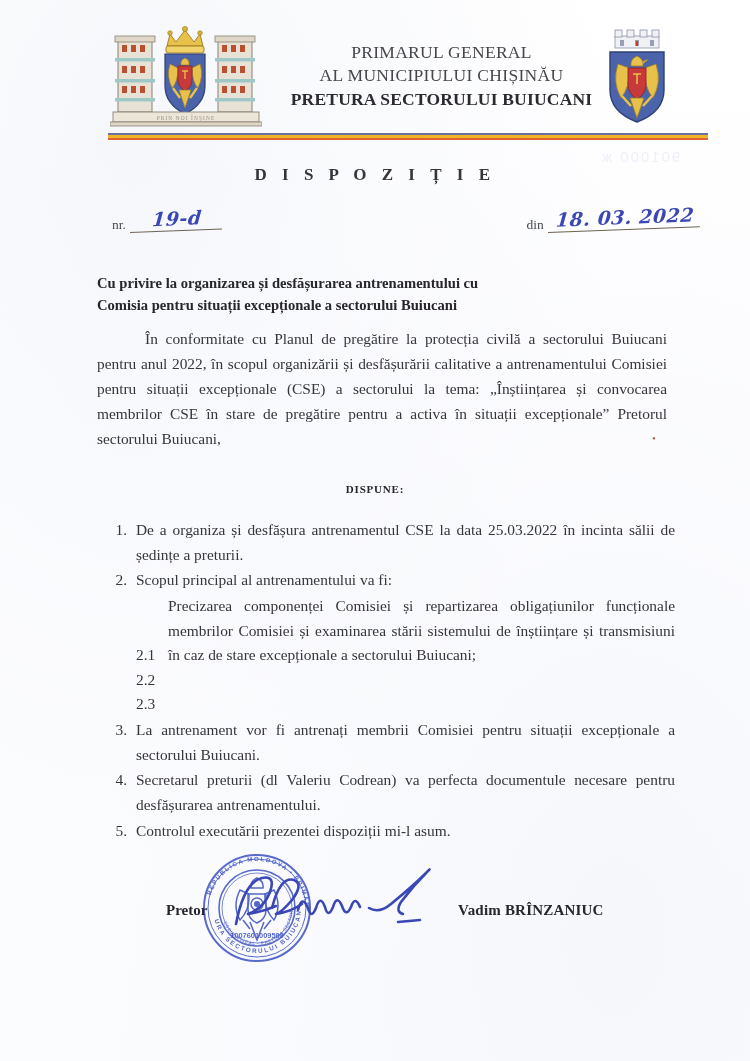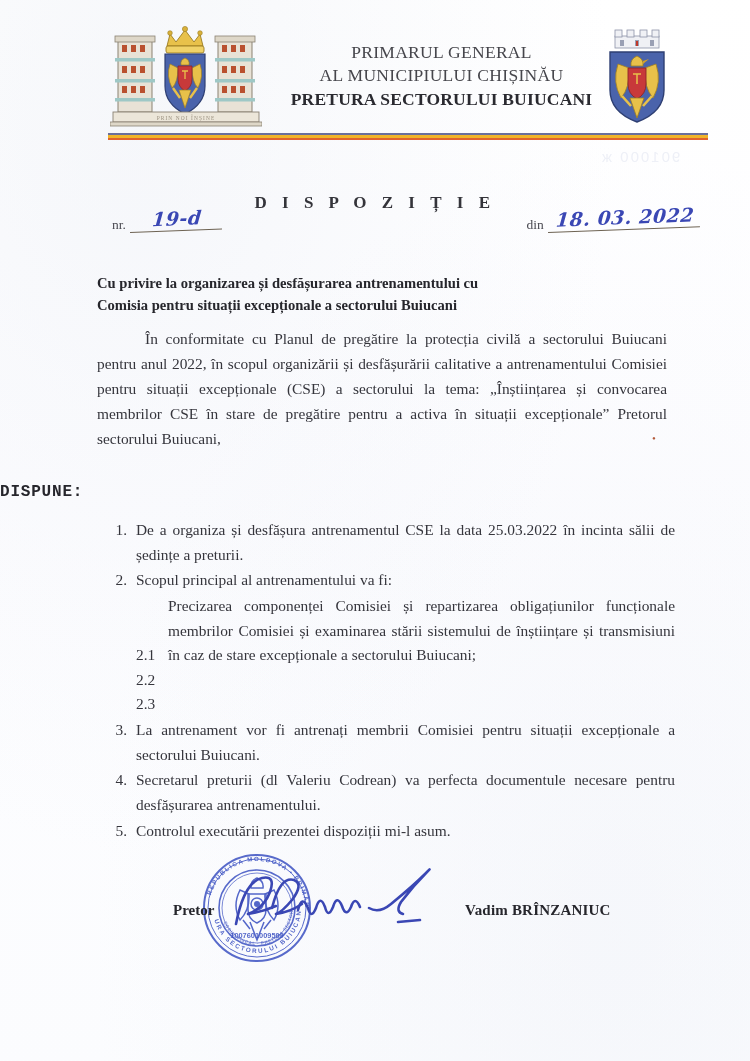--- a/index.html
+++ b/index.html
@@ -85,21 +85,20 @@
 
   
   .doc-title {
     position: absolute;
     top: 165px; left: 0; right: 0;
     text-align: center;
     font-size: 17px;
     font-weight: bold;
     letter-spacing: 5.5px;
     color: #34343a;
-    margin-top: 28px;
   }
 
   
   .meta-row {
     position: absolute;
     top: 205px;
     left: 112px;
     right: 42px;
     height: 30px;
   }
@@ -150,26 +149,25 @@
     text-align: justify;
     text-indent: 48px;
     color: #35353c;
   }
 
   
   .dispune {
     position: absolute;
     top: 483px;
     left: 0; right: 0;
-    text-align: left;
-    font-size: 16px;
+    text-align: center;
+    font-size: 11px;
     font-weight: bold;
     letter-spacing: 0.8px;
     color: #26262c;
-    font-family: Liberation Mono, monospace;
   }
 
   
   .orders {
     position: absolute;
     top: 518px;
     left: 110px;
     width: 565px;
     font-size: 15.4px;
     line-height: 1.6;
@@ -197,21 +195,20 @@
   }
   .sub-num { flex: 0 0 32px; }
   .sub-text { flex: 1; text-align: justify; }
 
   
   .sig-block {
     position: absolute;
     top: 896px;
     left: 0; right: 11px;
     height: 40px;
-    margin-left: 7px;
   }
   .sig-role {
     position: absolute;
     left: 166px; top: 6px;
     font-size: 15px;
     font-weight: bold;
     color: #26262c;
   }
   .sig-name {
     position: absolute;

